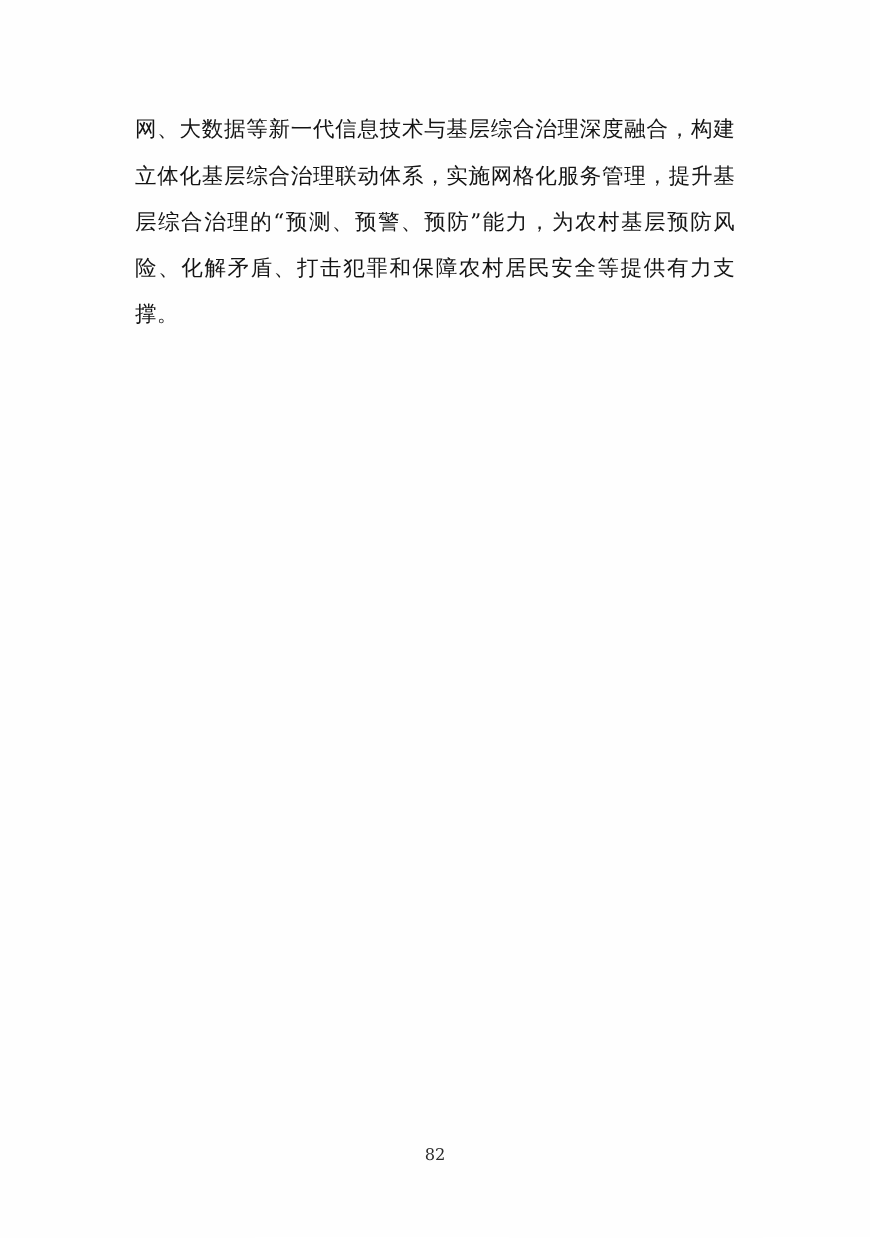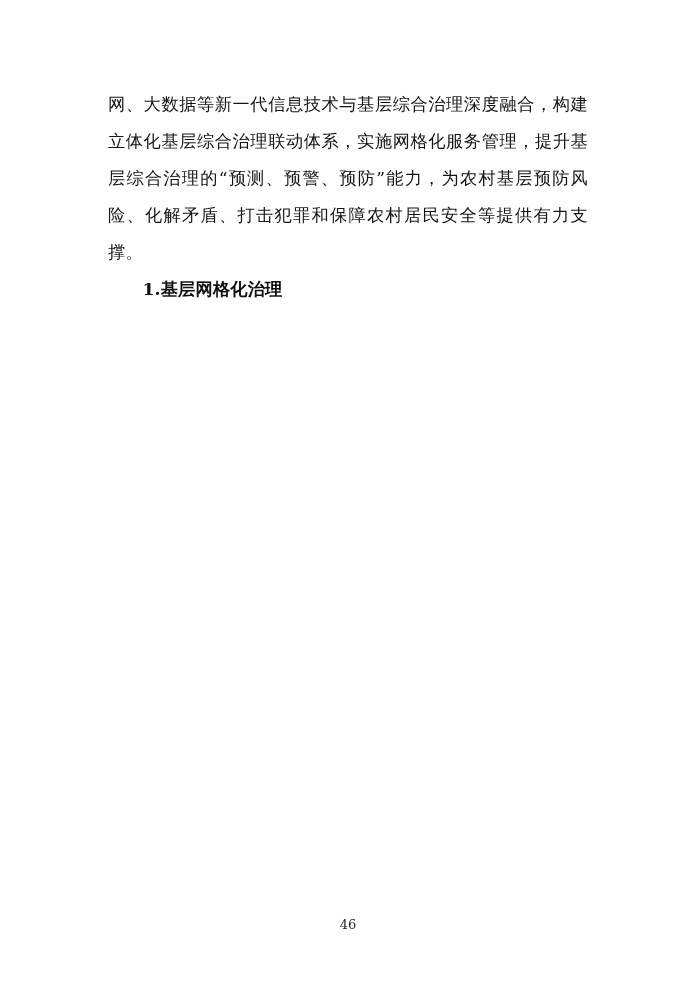--- a/index.html
+++ b/index.html
@@ -61,16 +61,15 @@
     font-family: "DejaVu Serif", serif;
     color: #2a2a2a;
   }
 </style>
 </head>
 <body>
 
 <div class="page">
   <div class="body-text">
     <p class="para noindent">网、大数据等新一代信息技术与基层综合治理深度融合，构建立体化基层综合治理联动体系，实施网格化服务管理，提升基层综合治理的“预测、预警、预防”能力，为农村基层预防风险、化解矛盾、打击犯罪和保障农村居民安全等提供有力支撑。</p>
-    <p class="heading">1.基层网格化治理</p>
   </div>
-  <div class="page-number">46</div>
+  <div class="page-number">82</div>
 </div>
 
 </body></html>

